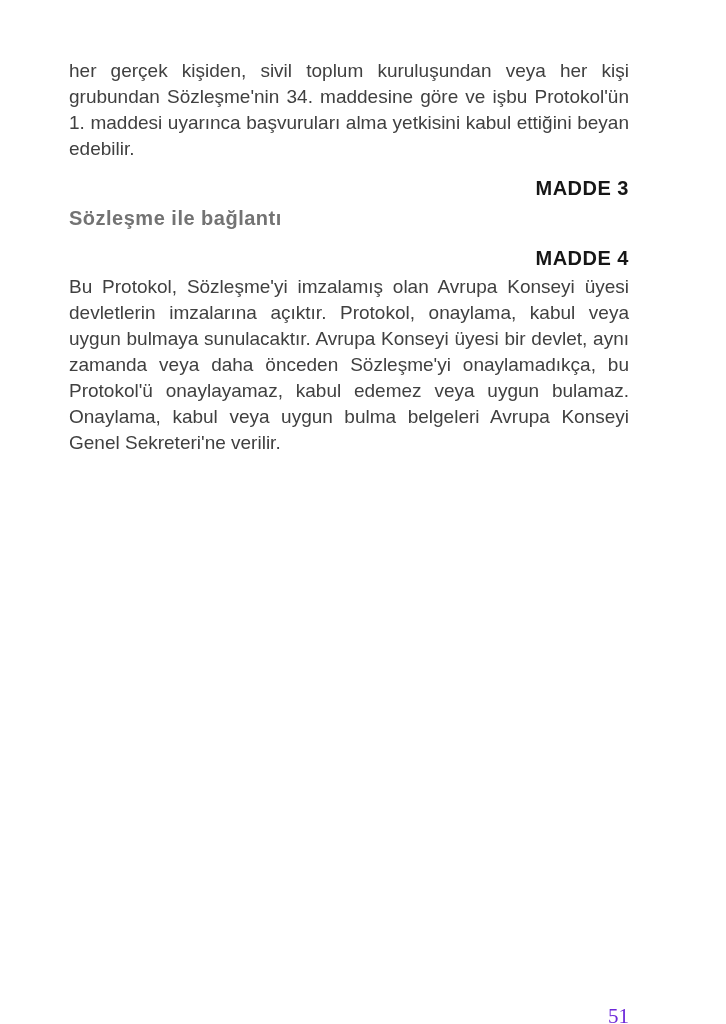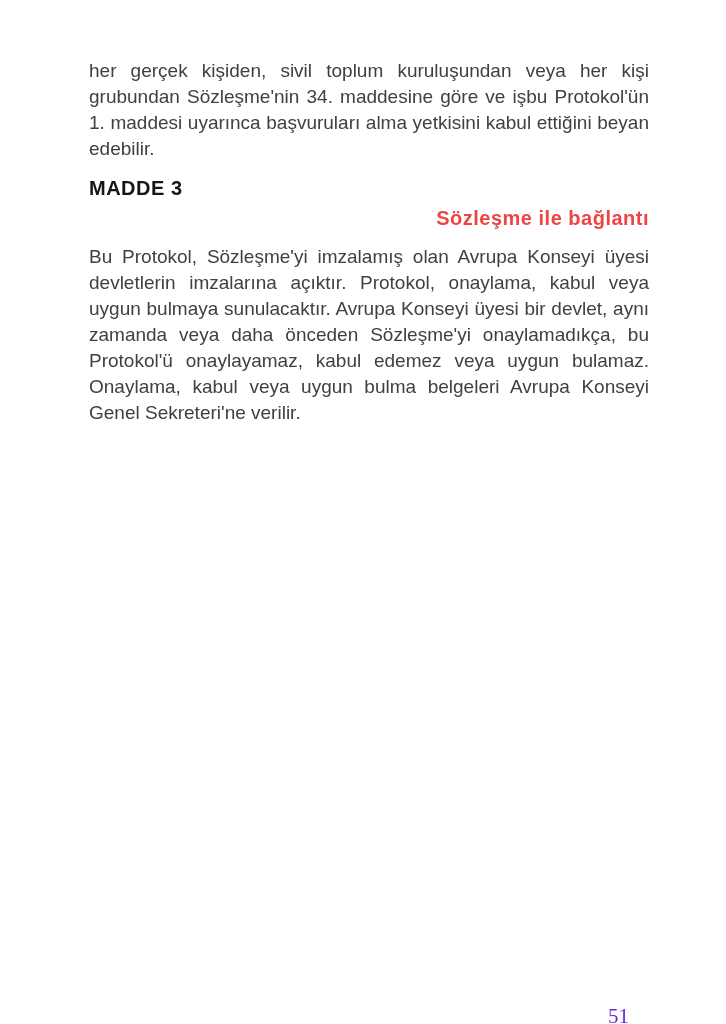--- a/index.html
+++ b/index.html
@@ -10,49 +10,49 @@
   body {
     width: 726px;
     height: 1024px;
     position: relative;
     font-family: "Liberation Sans", sans-serif;
     -webkit-font-smoothing: antialiased;
   }
   .page {
     position: absolute;
     top: 58px;
-    left: 89px;
+    left: 69px;
     width: 560px;
     color: #404040;
   }
   .body-para {
     font-size: 19px;
     line-height: 26px;
     text-align: justify;
     color: #404040;
     margin: 0 0 12px 0;
   }
   .section {
     margin-top: 10px;
   }
   .madde-heading {
     font-size: 20px;
     line-height: 28px;
     font-weight: bold;
     color: #161616;
-    text-align: left;
+    text-align: right;
     margin: 8px 0 2px 0;
     letter-spacing: 0.5px;
   }
   .madde-subheading {
     font-size: 20px;
     line-height: 28px;
     font-weight: bold;
-    color: #ef4444;
-    text-align: right;
+    color: #737373;
+    text-align: left;
     margin: 0 0 12px 0;
     letter-spacing: 0.5px;
   }
   .page-number {
     position: absolute;
     top: 1004px;
     left: 608px;
     font-size: 21px;
     color: #6d28d9;
     font-family: Liberation Serif, serif;
@@ -64,20 +64,21 @@
 <div class="page">
 
   <p class="body-para">her gerçek kişiden, sivil toplum kuruluşundan veya her kişi grubundan Sözleşme'nin 34. maddesine göre ve işbu Protokol'ün 1. maddesi uyarınca başvuruları alma yetkisini kabul ettiğini beyan edebilir.</p>
 
   <div class="section">
     <div class="madde-heading">MADDE 3</div>
     <div class="madde-subheading">Sözleşme ile bağlantı</div>
   </div>
 
   <div class="section">
+    <div class="madde-heading">MADDE 4</div>
     <p class="body-para">Bu Protokol, Sözleşme'yi imzalamış olan Avrupa Konseyi üyesi devletlerin imzalarına açıktır. Protokol, onaylama, kabul veya uygun bulmaya sunulacaktır. Avrupa Konseyi üyesi bir devlet, aynı zamanda veya daha önceden Sözleşme'yi onaylamadıkça, bu Protokol'ü onaylayamaz, kabul edemez veya uygun bulamaz. Onaylama, kabul veya uygun bulma belgeleri Avrupa Konseyi Genel Sekreteri'ne verilir.</p>
   </div>
 
   <div class="section">
   </div>
 
 </div>
 
 <div class="page-number">51</div>
 

